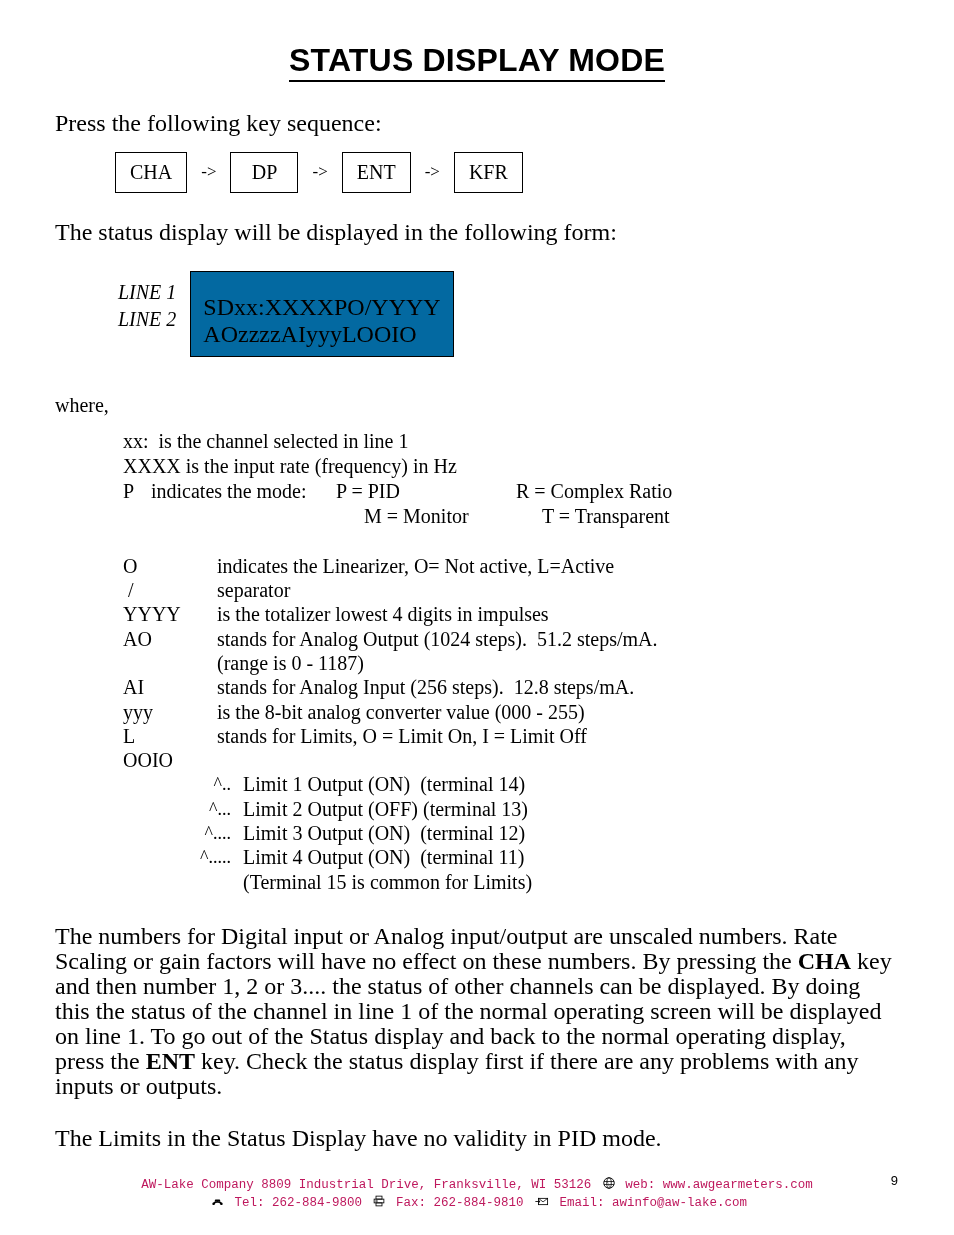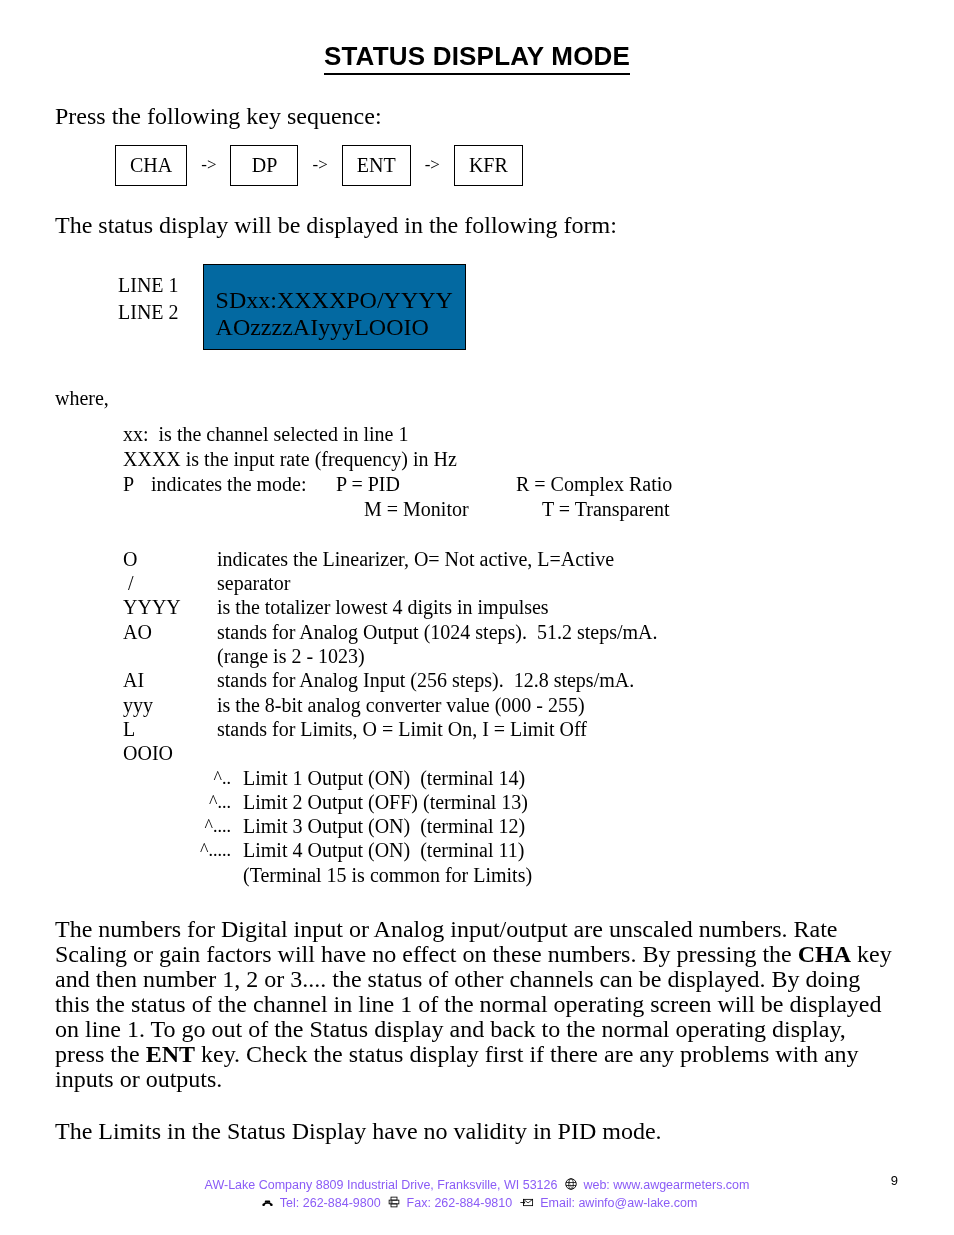--- a/index.html
+++ b/index.html
@@ -22,21 +22,21 @@
     height: 1235px;
     box-sizing: border-box;
     padding: 0 55px;
   }
 
   
   .title {
     text-align: center;
     font-family: "Liberation Sans", "DejaVu Sans", sans-serif;
     font-weight: bold;
-    font-size: 26px;
+    font-size: 32px;
     letter-spacing: 0.2px;
     margin: 0;
     padding-top: 42px;
     line-height: 1.15;
   }
   .title-underline {
     display: inline-block;
     border-bottom: 2.5px solid #000;
     padding-bottom: 1px;
   }
@@ -77,21 +77,22 @@
   .formblock {
     margin-top: 26px;
     margin-left: 63px;
     display: flex;
     align-items: flex-start;
   }
   .line-labels {
     font-size: 20px;
     line-height: 27px;
     padding-top: 8px;
-    margin-right: 24px;
+    margin-right: 14px;
+    font-style: italic;
   }
   .display-box {
     border: 1.4px solid #000;
     padding: 22px 12px 8px 12px;
     font-size: 24px;
     line-height: 27px;
     background: #0369a1;
   }
 
   
@@ -172,24 +173,24 @@
   }
   .closing2 { margin-top: 27px; }
   .b { font-weight: bold; }
 
   
   .footer {
     position: absolute;
     left: 0;
     right: 0;
     bottom: 22px;
-    font-family: Liberation Sans, sans-serif;
+    font-family: Liberation Mono, monospace;
     font-size: 12.5px;
     line-height: 17px;
-    color: #8b5cf6;
+    color: #be185d;
   }
   .footer-line {
     text-align: center;
     white-space: nowrap;
   }
   .footer-icon {
     display: inline-block;
     vertical-align: -1px;
     margin: 0 3px 0 4px;
   }
@@ -282,21 +283,21 @@
     <tr>
       <td class="dl-term">YYYY</td>
       <td>is the totalizer lowest 4 digits in impulses</td>
     </tr>
     <tr>
       <td class="dl-term">AO</td>
       <td>stands for Analog Output (1024 steps).  51.2 steps/mA.</td>
     </tr>
     <tr>
       <td class="dl-term"></td>
-      <td>(range is 2 - 1023)</td>
+      <td>(range is 0 - 1187)</td>
     </tr>
     <tr>
       <td class="dl-term">AI</td>
       <td>stands for Analog Input (256 steps).  12.8 steps/mA.</td>
     </tr>
     <tr>
       <td class="dl-term">yyy</td>
       <td>is the 8-bit analog converter value (000 - 255)</td>
     </tr>
     <tr>

